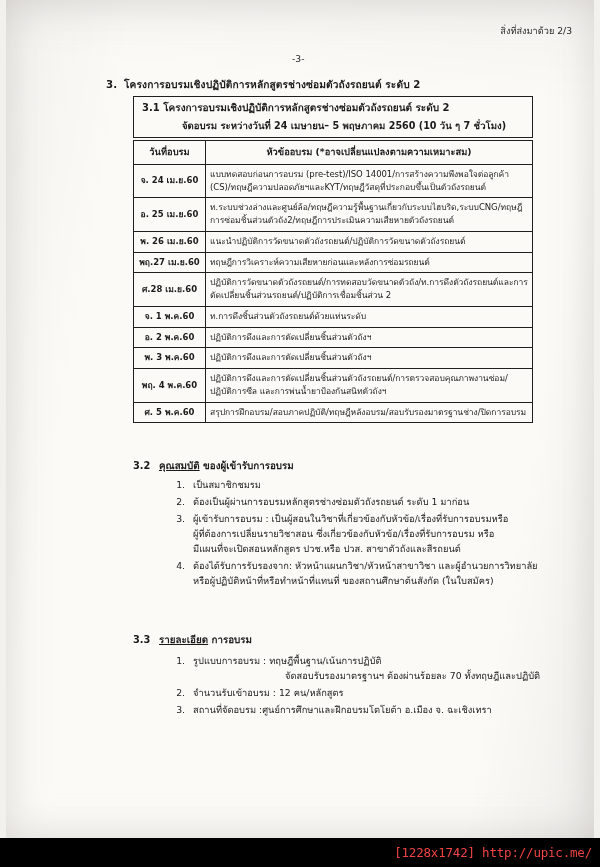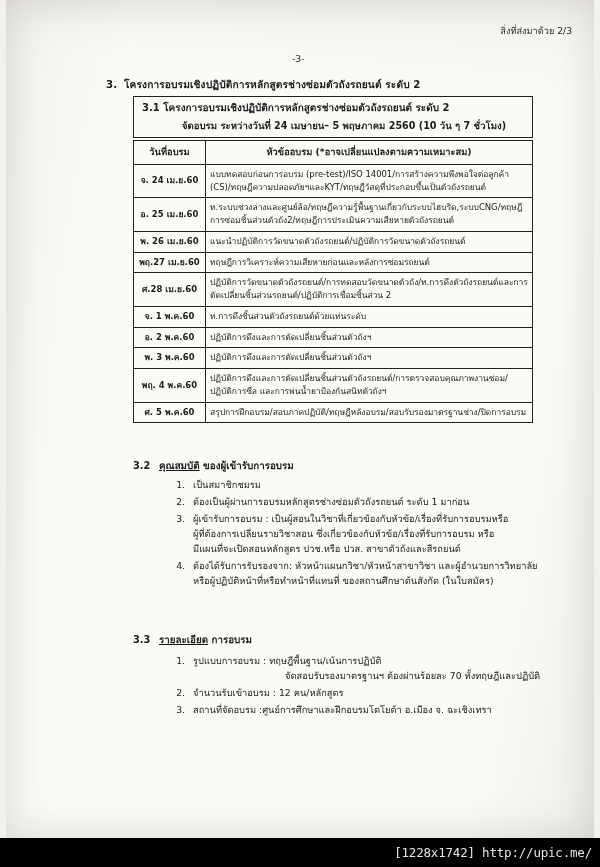--- a/index.html
+++ b/index.html
@@ -166,21 +166,21 @@
   .olist li .ln.ind { padding-left: 92px; }
 
   
   .watermark {
     position: absolute;
     left: 0;
     bottom: 0;
     width: 600px;
     height: 29px;
     background: #000;
-    color: #e5e5e5;
+    color: #ef4444;
     font-size: 12.5px;
     font-family: "DejaVu Sans Mono", "Liberation Mono", monospace;
     display: flex;
     align-items: center;
     justify-content: flex-end;
     padding-right: 8px;
     box-sizing: border-box;
     letter-spacing: -0.2px;
     margin-top: 12px;
   }

